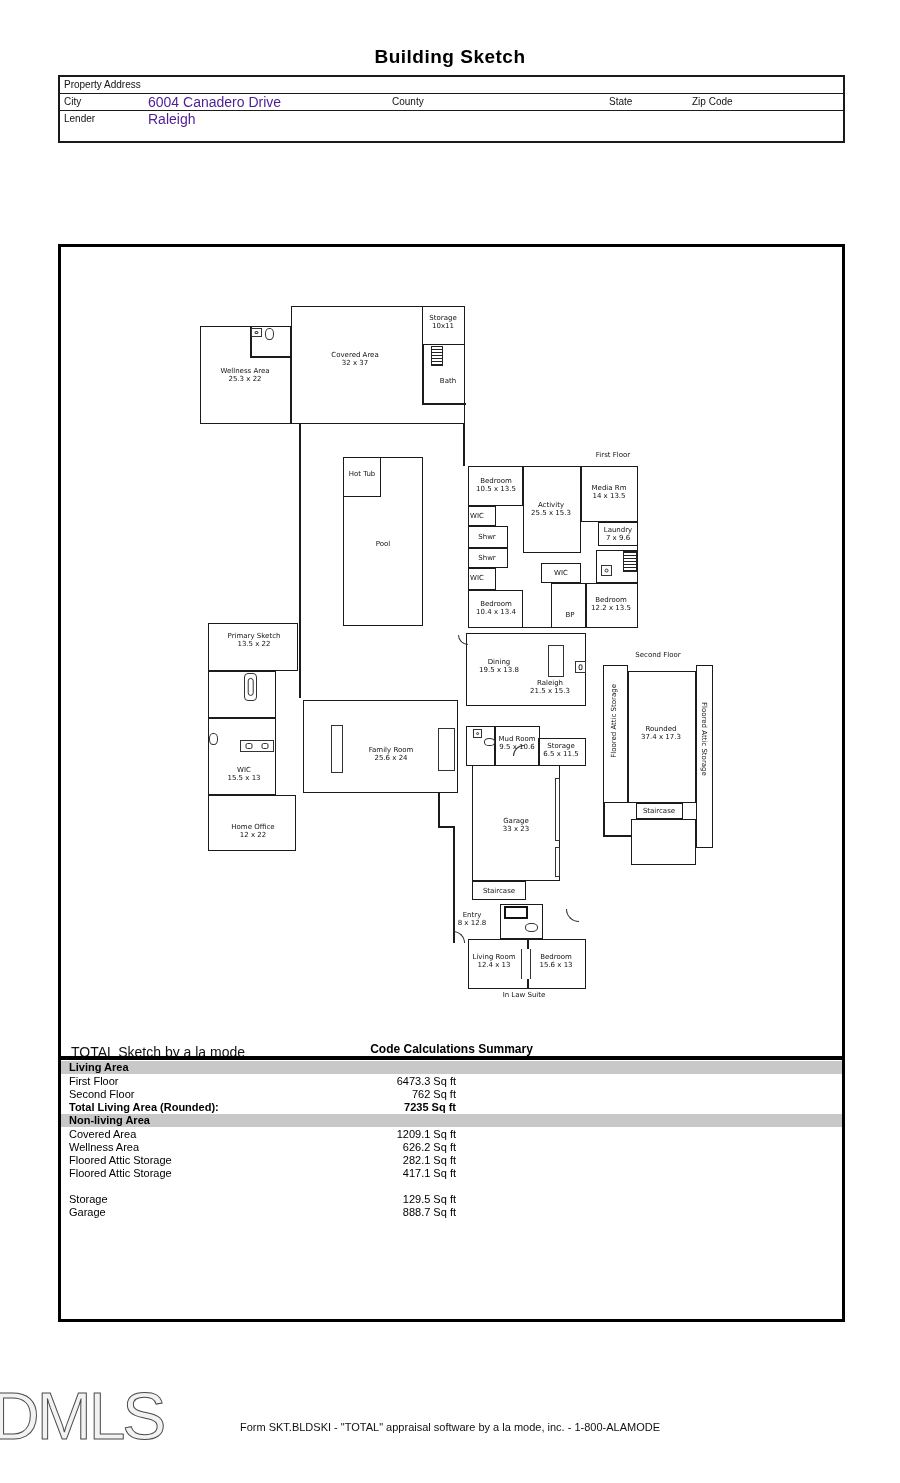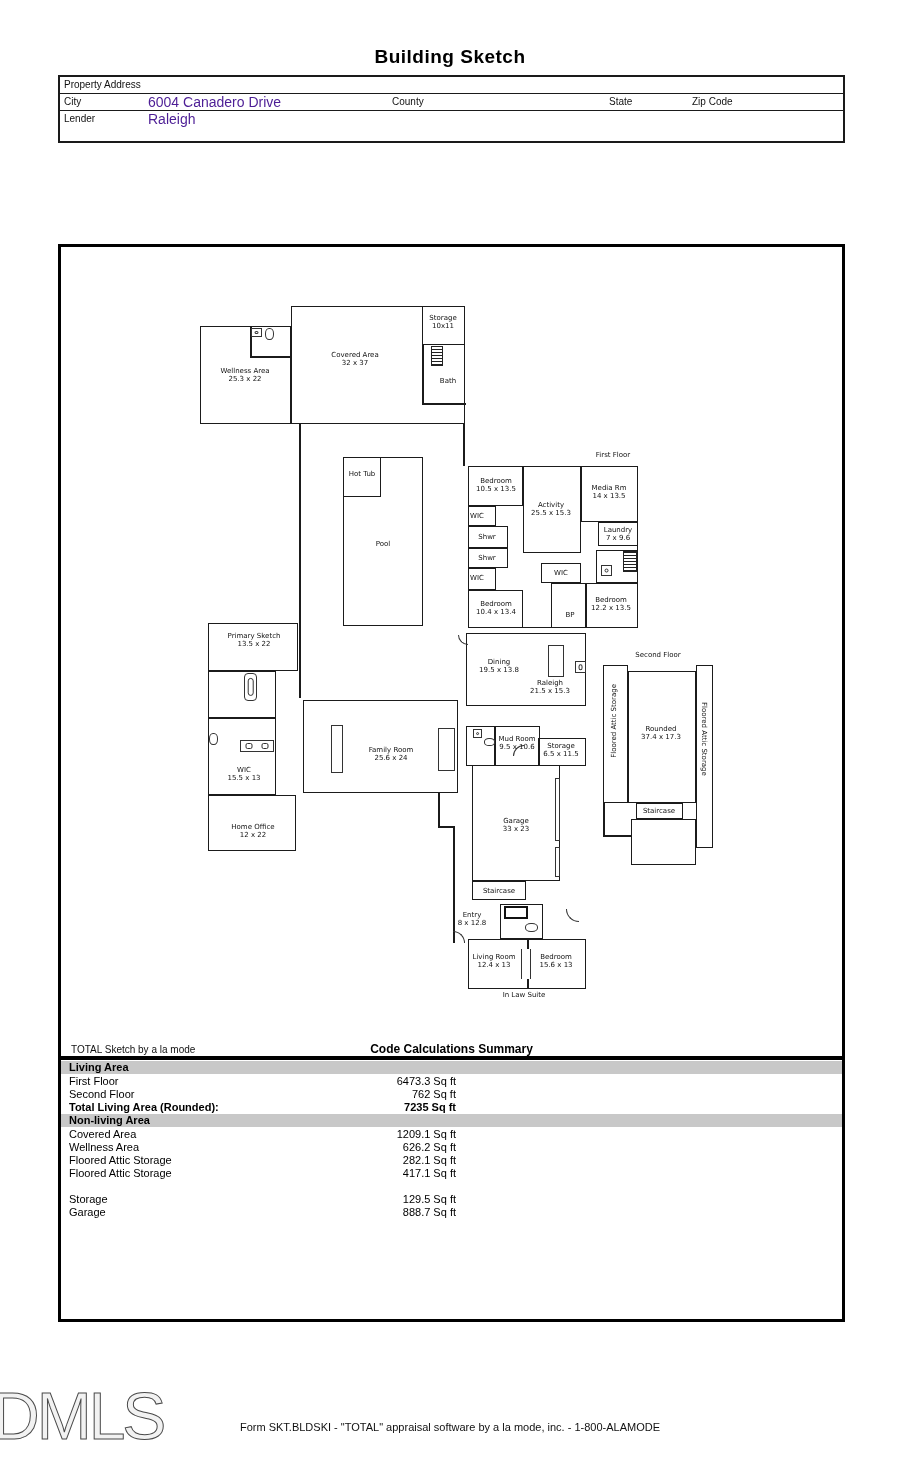--- a/index.html
+++ b/index.html
@@ -30,21 +30,21 @@
   .hatch{position:absolute;border:1px solid #222;box-sizing:border-box;
          background:repeating-linear-gradient(0deg,#222 0 1px,#fff 1px 3px);}
   .fix{position:absolute;border:1px solid #333;box-sizing:border-box;background:#fff;}
   .fix.round{border-radius:45%;}
   .fix .dot{position:absolute;left:50%;top:50%;width:55%;height:55%;
             transform:translate(-50%,-50%);border:1px solid #333;border-radius:50%;box-sizing:border-box;}
   .fix.dark{border:2px solid #111;}
   .arc{position:absolute;border:0 solid #333;box-sizing:border-box;}
   
   .sum-strip{position:absolute;left:0;top:794px;width:781px;height:15px;}
-  .sum-brand{position:absolute;left:10px;top:3px;font-size:10px;color:#111;}
+  .sum-brand{position:absolute;left:10px;top:3px;font-size:14px;color:#111;}
   .sum-title{position:absolute;left:0;width:781px;top:1px;text-align:center;
              font-size:12px;font-weight:bold;}
   .sum-divider{position:absolute;left:0;top:809px;width:781px;height:4px;background:#000;}
   .sum-bar{position:absolute;left:0;width:781px;height:13px;background:#c8c8c8;
            font-size:11px;font-weight:bold;line-height:13px;padding-left:8px;box-sizing:border-box;}
   .sum-row{position:absolute;left:0;width:781px;height:13px;font-size:11px;line-height:13px;}
   .sum-row .rl{position:absolute;left:8px;}
   .sum-row .rv{position:absolute;left:150px;width:245px;text-align:right;}
   .sum-row.bold{font-weight:bold;}
   

